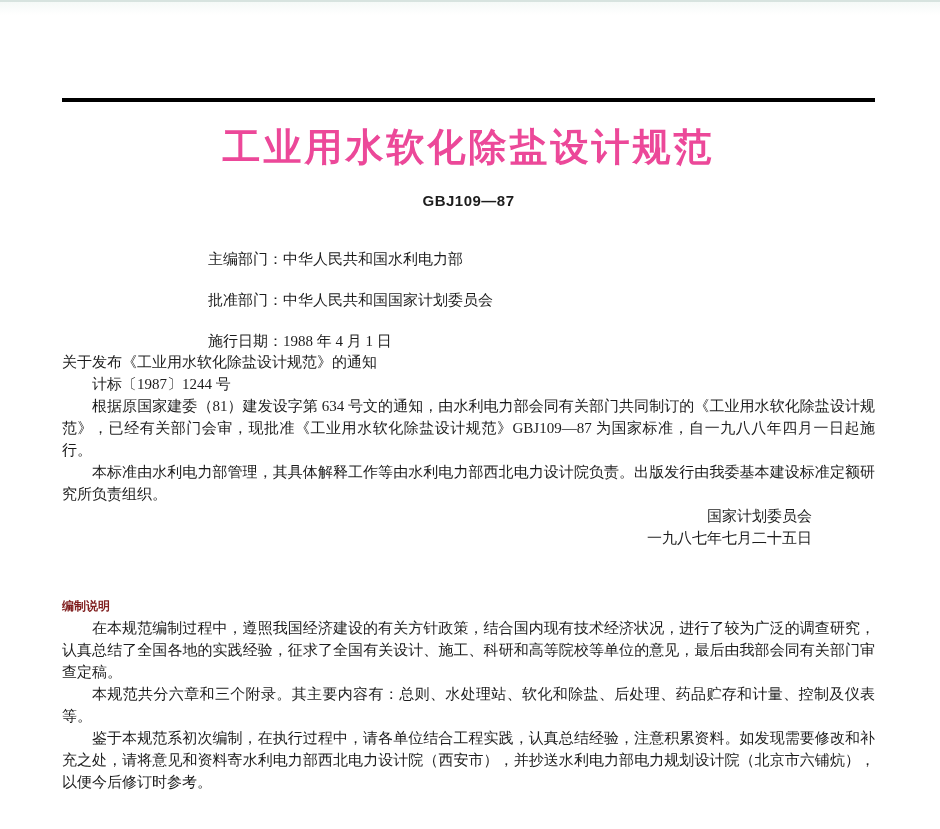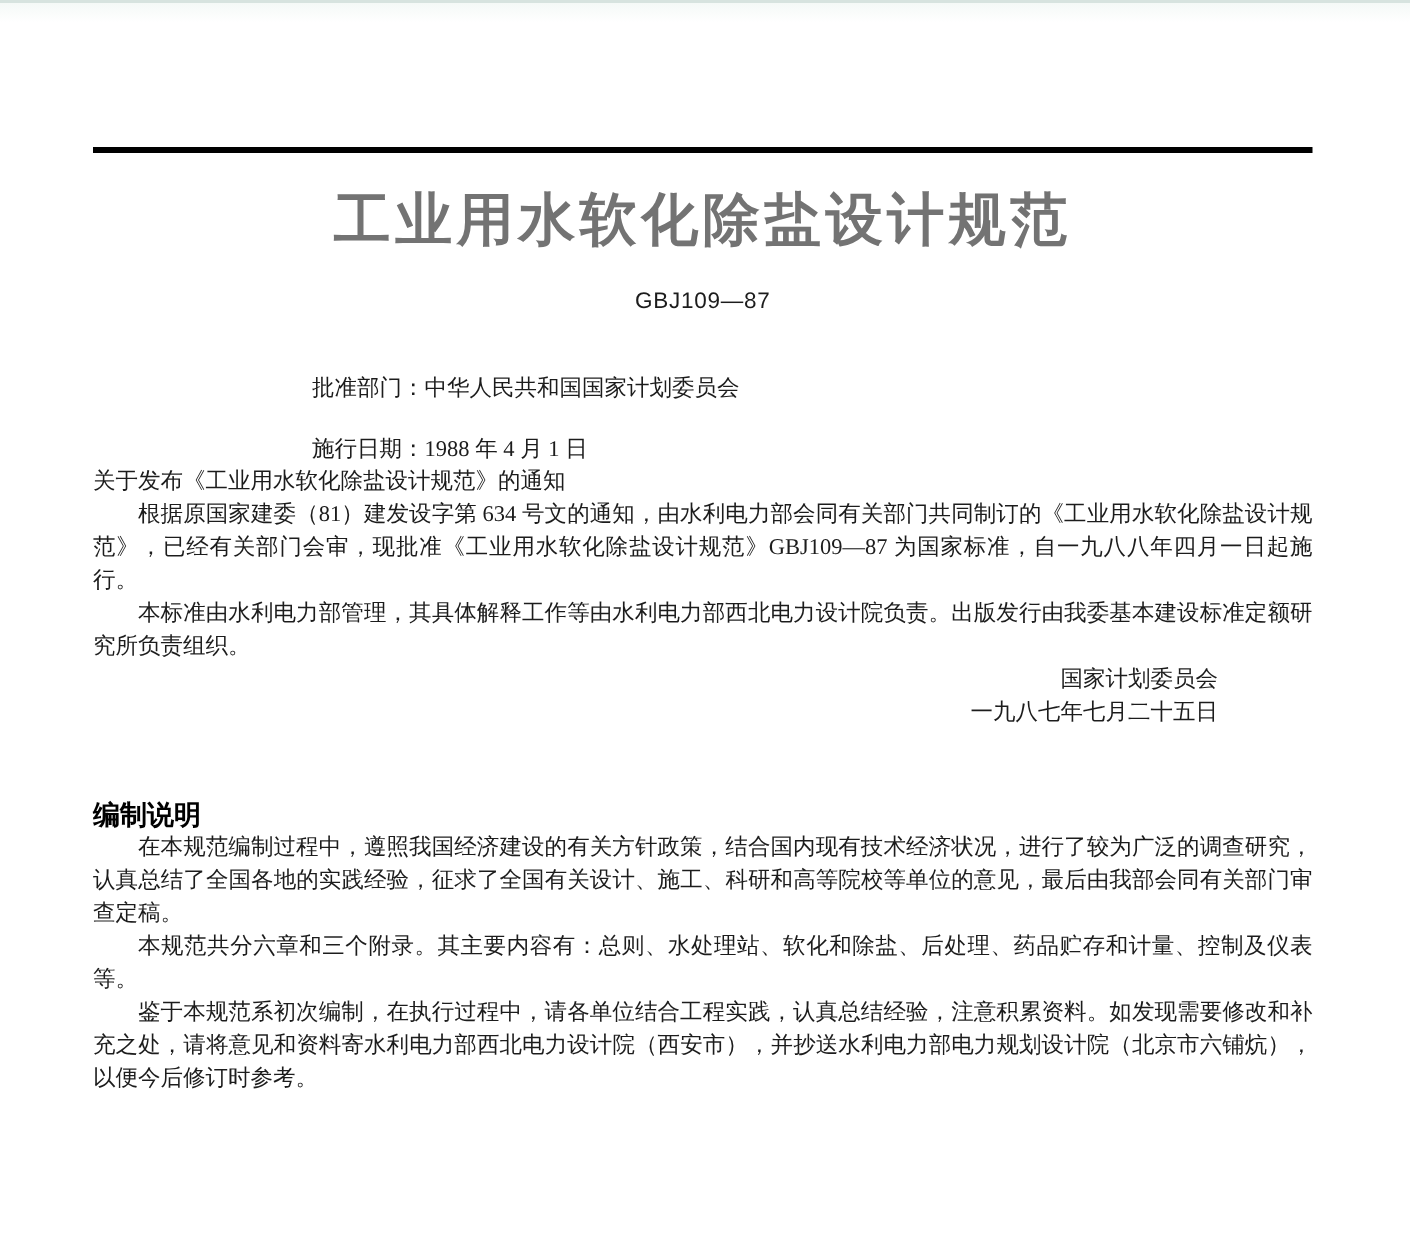--- a/index.html
+++ b/index.html
@@ -37,28 +37,28 @@
     margin-top: 98px;
   }
   .doc-title {
     margin: 22px 0 0 0;
     text-align: center;
     font-size: 38px;
     line-height: 46px;
     font-weight: 700;
     letter-spacing: 3px;
     white-space: nowrap;
-    color: #737373;
+    color: #ec4899;
   }
   .standard-code {
     margin-top: 23px;
     text-align: center;
     font-size: 15px;
     line-height: 16px;
-    font-weight: 400;
+    font-weight: 700;
     font-family: "Liberation Sans", "DejaVu Sans", sans-serif;
     letter-spacing: 0.5px;
   }
   .meta {
     margin: 42px 0 0 146px;
     font-size: 15px;
     line-height: 16px;
   }
   .meta-line {
     margin-bottom: 25px;
@@ -86,23 +86,23 @@
   }
   .signature .sig-inner {
     display: inline-block;
     text-align: right;
   }
   .sig-notice { padding-right: 63px; }
   .preface-heading {
     margin-top: 46px;
     font-family: "Liberation Sans", "DejaVu Sans", sans-serif;
     font-weight: 700;
-    font-size: 18px;
+    font-size: 12px;
     line-height: 22px;
-    color: #000000;
+    color: #7f1d1d;
   }
   .preface {
     font-size: 15px;
     line-height: 22px;
   }
 </style>
 </head>
 <body>
 
 <div class="top-border"></div>
@@ -110,26 +110,28 @@
 
 <div class="content">
 
   <div class="rule"></div>
 
   <h1 class="doc-title">工业用水软化除盐设计规范</h1>
 
   <div class="standard-code">GBJ109—87</div>
 
   <div class="meta">
+    <div class="meta-line">主编部门：中华人民共和国水利电力部</div>
     <div class="meta-line">批准部门：中华人民共和国国家计划委员会</div>
     <div class="meta-line">施行日期：1988 年 4 月 1 日</div>
   </div>
 
   <div class="notice">
     <p>关于发布《工业用水软化除盐设计规范》的通知</p>
+    <p class="indent">计标〔1987〕1244 号</p>
     <p class="indent">根据原国家建委（81）建发设字第 634 号文的通知，由水利电力部会同有关部门共同制订的《工业用水软化除盐设计规范》，已经有关部门会审，现批准《工业用水软化除盐设计规范》GBJ109—87 为国家标准，自一九八八年四月一日起施行。</p>
     <p class="indent">本标准由水利电力部管理，其具体解释工作等由水利电力部西北电力设计院负责。出版发行由我委基本建设标准定额研究所负责组织。</p>
     <div class="signature sig-notice">
       <span class="sig-inner">
         <span>国家计划委员会</span><br>
         <span>一九八七年七月二十五日</span>
       </span>
     </div>
   </div>
 

